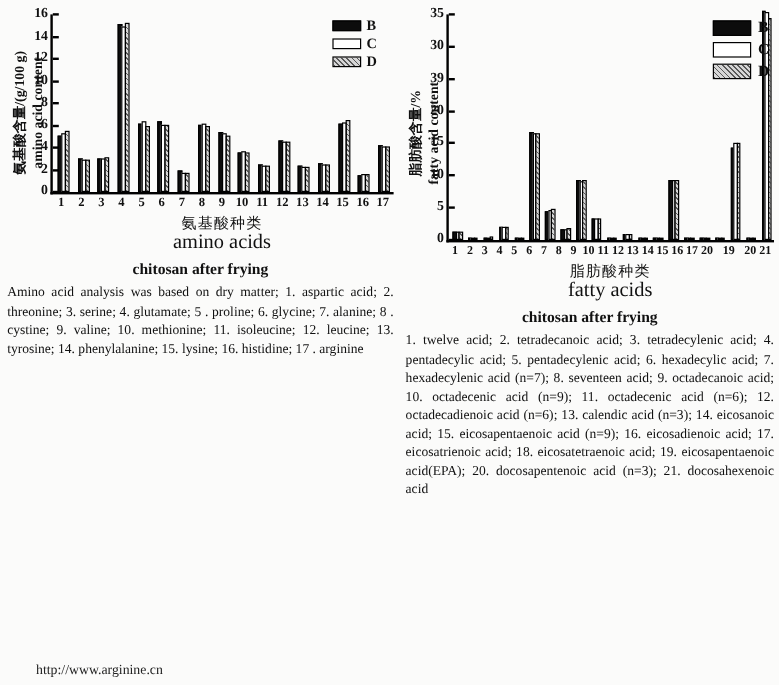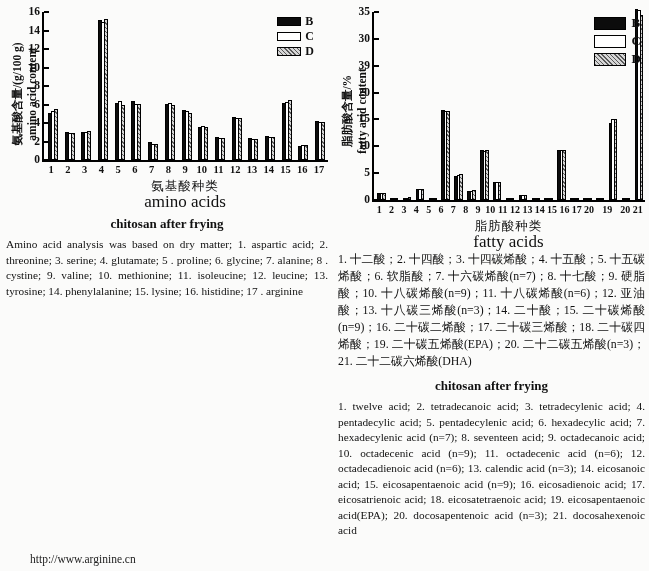--- a/index.html
+++ b/index.html
@@ -426,21 +426,20 @@
               <div class="xl" style="width: 8.5px;">20</div>
               <div class="xl" style="width: 20px;">19</div>
               <div class="xl" style="width: 8.5px;">20</div>
               <div class="xl" style="width: 8.5px;">21</div>
             </div>
           <div class="xlab-cn">脂肪酸种类</div>
           <div class="xlab-en">fatty acids</div>
         </div>
       </div>
 
-      <div class="note-cn">1. 十二酸；2. 十四酸；3. 十四碳烯酸；4. 十五酸；5. 十五碳烯酸；6. 软脂酸；7. 十六碳烯酸(n=7)；8. 十七酸；9. 硬脂酸；10. 十八碳烯酸(n=9)；11. 十八碳烯酸(n=6)；12. 亚油酸；13. 十八碳三烯酸(n=3)；14. 二十酸；15. 二十碳烯酸(n=9)；16. 二十碳二烯酸；17. 二十碳三烯酸；18. 二十碳四烯酸；19. 二十碳五烯酸(EPA)；20. 二十二碳五烯酸(n=3)；21. 二十二碳六烯酸(DHA)</div>
       <div class="cap-en">
         <div>chitosan after frying</div>
       </div>
       <div class="note-en">1. twelve acid; 2. tetradecanoic acid; 3. tetradecylenic acid; 4. pentadecylic acid; 5. pentadecylenic acid; 6. hexadecylic acid; 7. hexadecylenic acid (n=7); 8. seventeen acid; 9. octadecanoic acid; 10. octadecenic acid (n=9); 11. octadecenic acid (n=6); 12. octadecadienoic acid (n=6); 13. calendic acid (n=3); 14. eicosanoic acid; 15. eicosapentaenoic acid (n=9); 16. eicosadienoic acid; 17. eicosatrienoic acid; 18. eicosatetraenoic acid; 19. eicosapentaenoic acid(EPA); 20. docosapentenoic acid (n=3); 21. docosahexenoic acid</div>
     </div>
   </div>
 
   <div class="footer">http://www.arginine.cn</div>
 </div>
 

